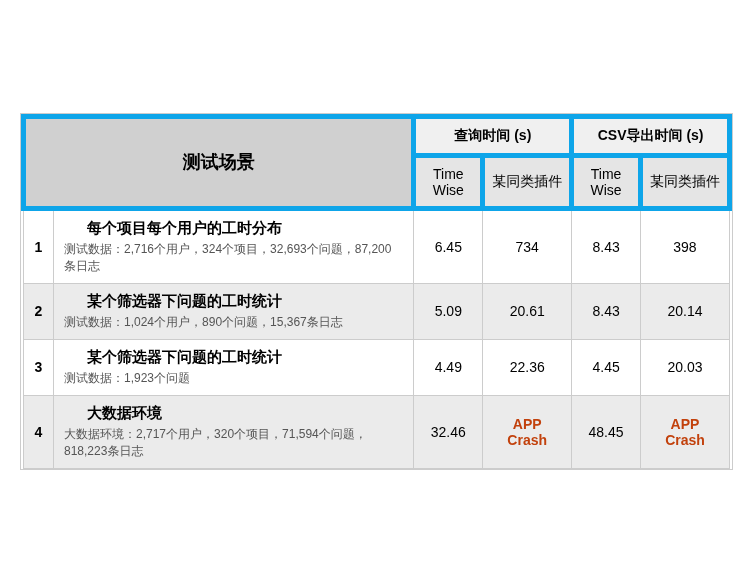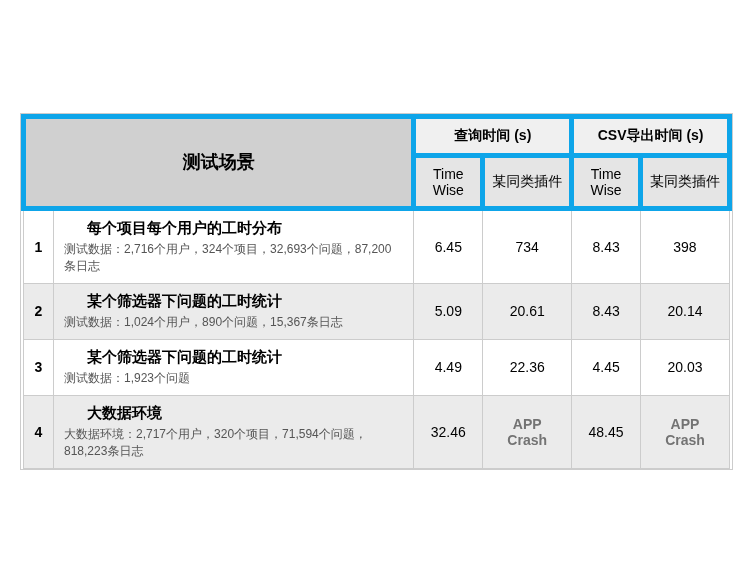--- a/index.html
+++ b/index.html
@@ -94,21 +94,21 @@
       margin-left: 23px;
     }
 
     .scenario-desc {
       font-size: 12px;
       color: #555;
       margin-top: 3px;
     }
 
     .app-crash {
-      color: #737373;
+      color: #c2410c;
       font-weight: bold;
     }
 
     
     tbody tr:nth-child(even) td.row-num,
     tbody tr:nth-child(even) td.scenario-cell,
     tbody tr:nth-child(even) td.value-cell {
       background: #ebebeb;
     }
 

